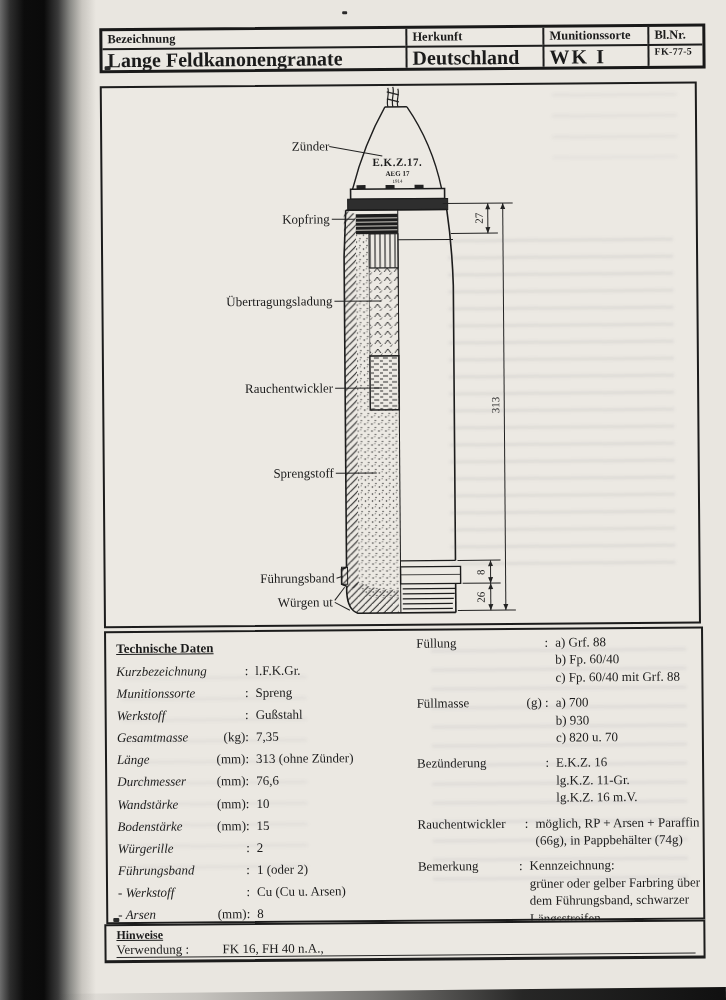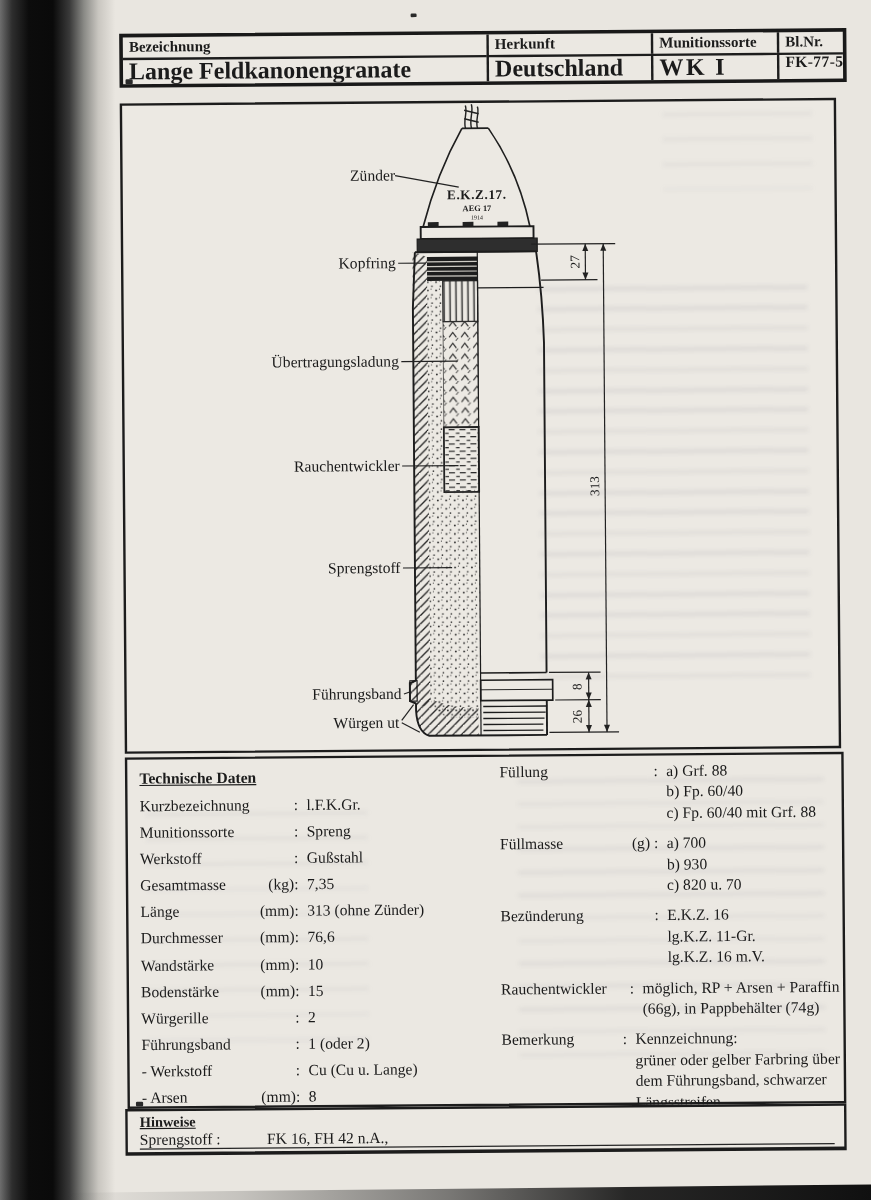--- a/index.html
+++ b/index.html
@@ -35,39 +35,39 @@
   .hdr{
     position:absolute;left:103px;top:26px;width:600px;
     display:grid;grid-template-columns:303px 137px 105px 55px;grid-template-rows:17px 22px;
     border:3px solid #191919;background:#ebe8e2;
   }
   .hdr .cell{border-left:2px solid #1d1d1d;border-top:2px solid #1d1d1d;
     padding:0 5px;white-space:nowrap;overflow:hidden;}
   .hdr .cell.c0{border-left:none;}
   .hdr .cell.r0{border-top:none;font-size:12.5px;font-weight:bold;line-height:16px;}
   .hdr .cell.r1{font-size:20px;font-weight:600;line-height:21px;}
-  .hdr .cell.blnr-val{font-size:13px;font-weight:bold;line-height:11px;letter-spacing:.3px;}
+  .hdr .cell.blnr-val{font-size:10px;font-weight:bold;line-height:11px;letter-spacing:.3px;}
   .hdr .cell.wk{letter-spacing:2px;}
 
   
   .draw-box{
     position:absolute;left:103px;top:84px;width:593px;height:538px;
     border:2px solid #1c1c1c;background:#ece9e3;
   }
   .draw-box svg{position:absolute;left:0;top:0;}
 
   
   .tech-box{
     position:absolute;left:103px;top:629px;width:595px;height:289px;
     border:2px solid #1c1c1c;background:#ebe8e2;font-size:13px;
   }
   .tech-heading{font-weight:bold;text-decoration:underline;margin:8px 0 7px 10px;}
   .tleft{margin-left:10px;}
   .trow{display:flex;align-items:baseline;height:22.1px;white-space:nowrap;}
-  .trow .tl{width:96px;}
+  .trow .tl{width:96px;font-style:italic;}
   .trow .tu{width:36px;text-align:right;margin-right:7px;}
   .trow .tv{}
   .tright{position:absolute;left:310px;top:4px;width:282px;}
   .rblock{display:flex;margin-bottom:8px;white-space:nowrap;}
   .rblock .rl{width:100px;line-height:17.4px;}
   .rblock .ru{width:32px;text-align:right;margin-right:7px;line-height:17.4px;}
   .rblock .rlines div{line-height:17.4px;}
 
   
   .hin-box{
@@ -301,21 +301,21 @@
           <span class="tv">2</span>
         </div>
       <div class="trow">
           <span class="tl">Führungsband</span>
           <span class="tu">:</span>
           <span class="tv">1  (oder 2)</span>
         </div>
       <div class="trow">
           <span class="tl">- Werkstoff</span>
           <span class="tu">:</span>
-          <span class="tv">Cu  (Cu u. Lange)</span>
+          <span class="tv">Cu  (Cu u. Arsen)</span>
         </div>
       <div class="trow">
           <span class="tl">- Arsen</span>
           <span class="tu">(mm):</span>
           <span class="tv">8</span>
         </div>
     </div>
 
     <div class="tright">
       <div class="rblock">
@@ -362,19 +362,19 @@
           <div>dem Führungsband, schwarzer</div>
           <div>Längsstreifen</div>
         </span>
       </div>
     </div>
   </div>
 
   <div class="hin-box">
     <div class="hin-heading">Hinweise</div>
     <div class="hin-row">
-      <span class="hl">Sprengstoff :</span>
-      <span class="hv">FK 16, FH 42 n.A.,</span>
+      <span class="hl">Verwendung :</span>
+      <span class="hv">FK 16, FH 40 n.A.,</span>
       <span class="hfill"></span>
     </div>
   </div>
 
 </div>
 
 </body></html>

